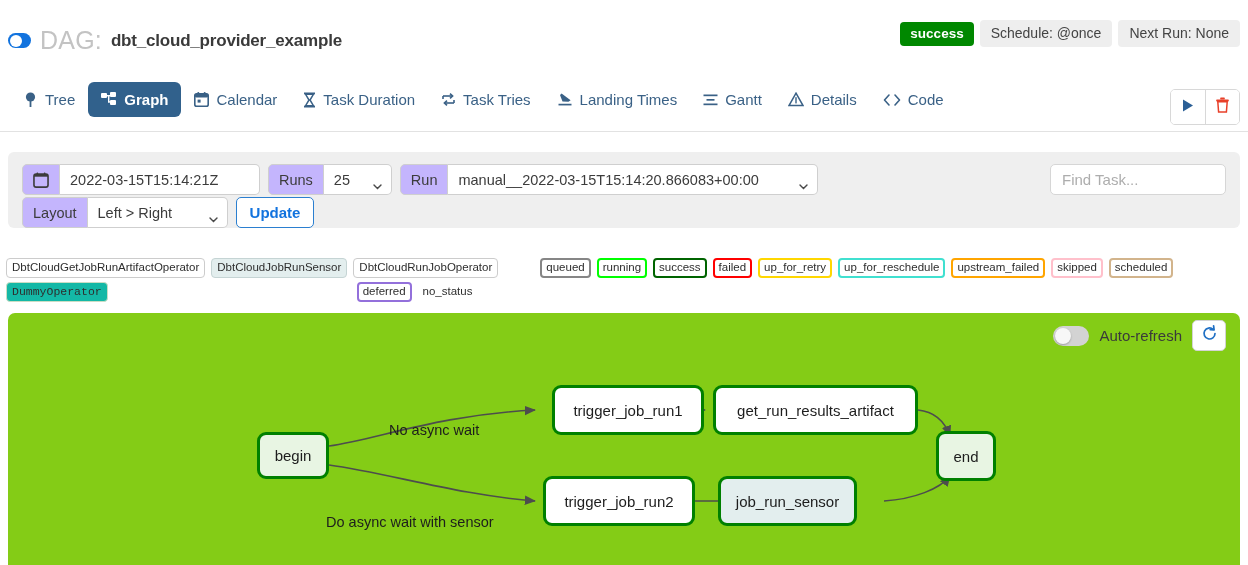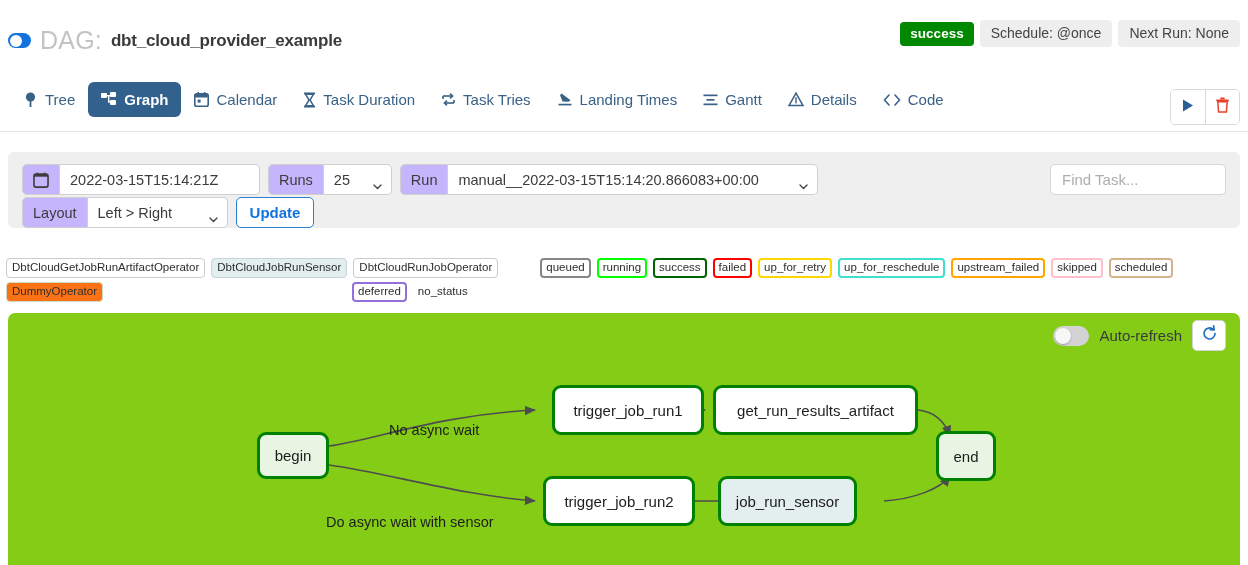--- a/index.html
+++ b/index.html
@@ -380,21 +380,21 @@
       <span class="chip status" style="border-color: rgb(0, 255, 0);">running</span>
       <span class="chip status" style="border-color: rgb(0, 100, 0);">success</span>
       <span class="chip status" style="border-color: rgb(255, 0, 0);">failed</span>
       <span class="chip status" style="border-color: rgb(255, 215, 0);">up_for_retry</span>
       <span class="chip status" style="border-color: rgb(64, 224, 208);">up_for_reschedule</span>
       <span class="chip status" style="border-color: rgb(255, 165, 0);">upstream_failed</span>
       <span class="chip status" style="border-color: rgb(255, 192, 203);">skipped</span>
       <span class="chip status" style="border-color: rgb(210, 180, 140);">scheduled</span>
     </div>
     <div class="legend-row" style="margin-top:4px">
-      <span class="chip op" style="background: #f97316; border-color: rgb(203, 221, 196);">DummyOperator</span>
+      <span class="chip op" style="background: #14b8a6; border-color: rgb(203, 221, 196); font-family: Liberation Mono, monospace;">DummyOperator</span>
       <span class="legend-spacer" style="width:237px"></span>
       <span class="chip status" style="border-color: rgb(147, 112, 219);">deferred</span>
       <span class="chip plain">no_status</span>
     </div>
   </div>
 
   <div class="canvas">
 
     <div class="refresh-wrap">
       <div class="switch"></div>

